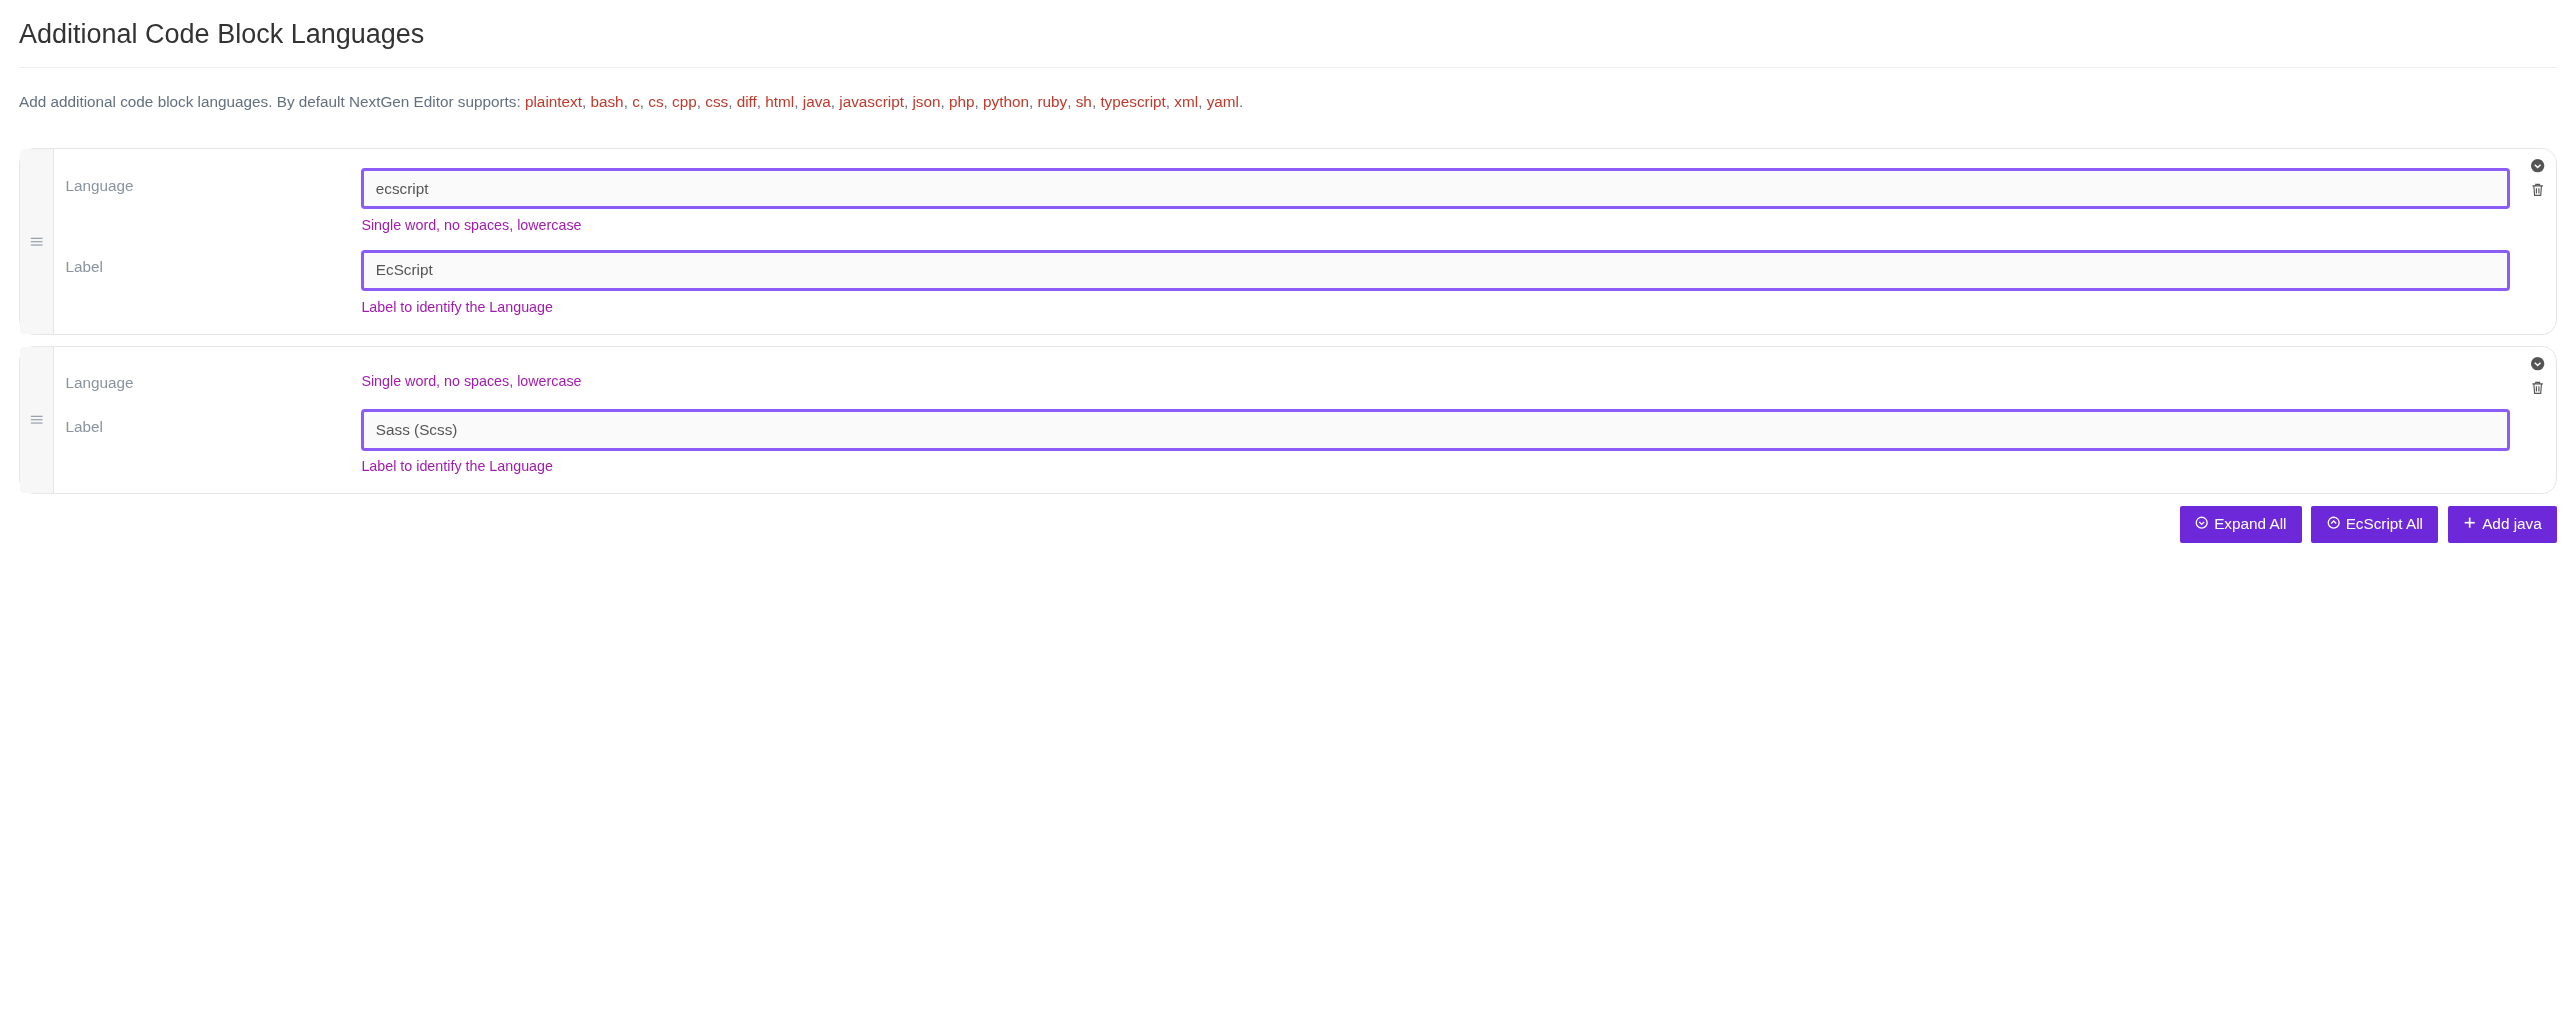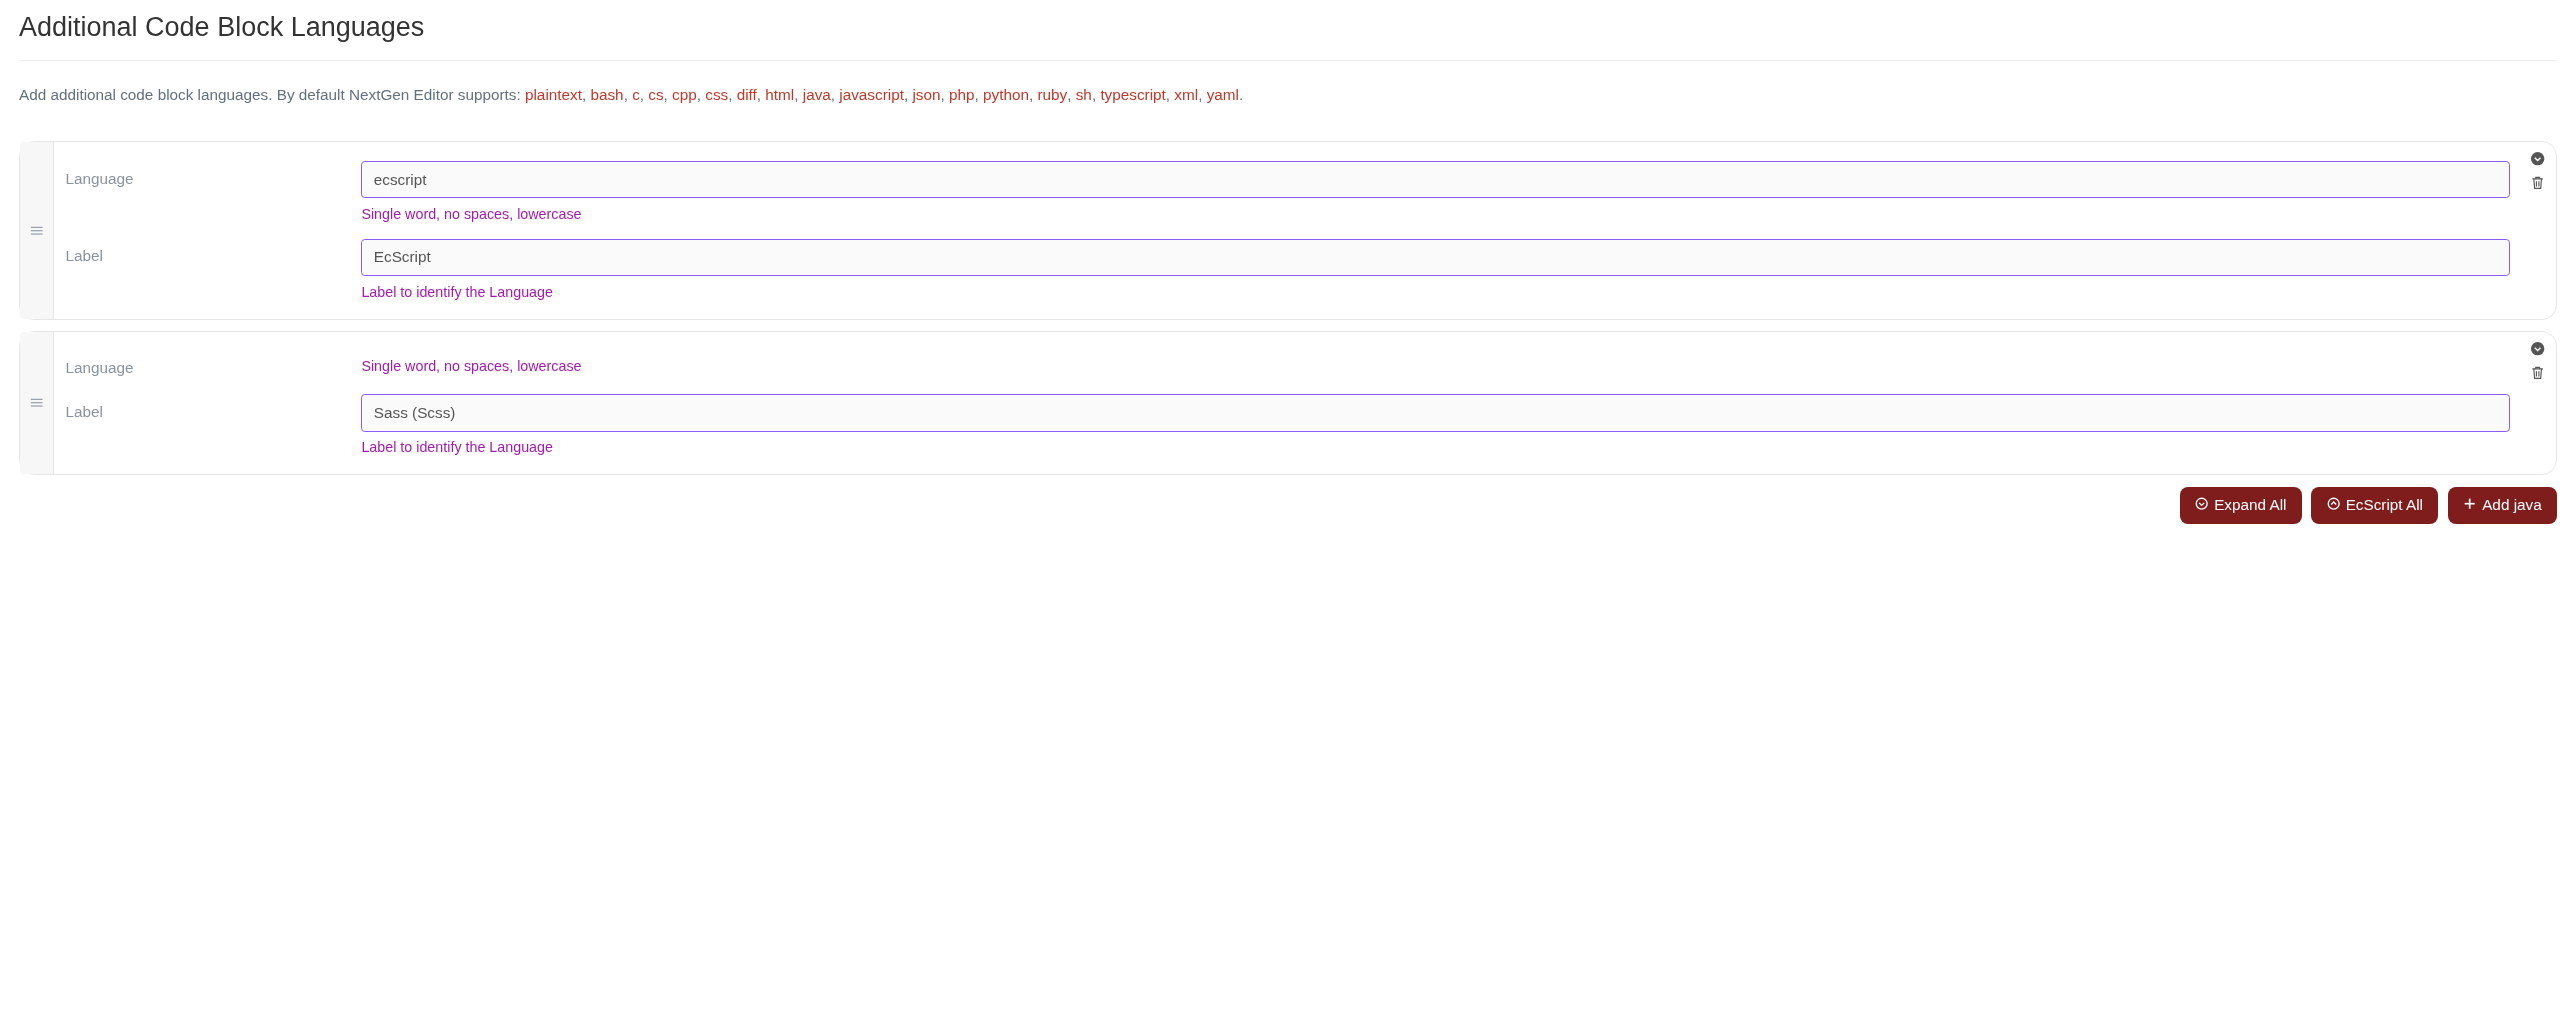--- a/index.html
+++ b/index.html
@@ -3,21 +3,21 @@
 <meta charset="utf-8">
 <style>
   * { box-sizing: border-box; margin: 0; padding: 0; }
   body {
     font-family: -apple-system, BlinkMacSystemFont, "Segoe UI", Helvetica, Arial, sans-serif;
     background: #fff;
     color: #333;
     font-size: 15.3px;
   }
   .page {
-    padding: 12px 19px 38px 19px;
+    padding: 19px 19px 38px 19px;
   }
   .page-title {
     font-size: 27px;
     font-weight: 400;
     color: #333;
     padding-bottom: 17px;
     margin-bottom: 23px;
     border-bottom: 1px solid #eee;
   }
   .intro {
@@ -80,21 +80,21 @@
     font-size: 15.3px;
     color: #8a94a0;
   }
   .field-input-wrap { flex: 1; }
   .field-input {
     width: 100%;
     padding: 8.6px 11.4px;
     font-size: 15.3px;
     color: #555;
     background: #fafafa;
-    border: 1px solid #8b5cf6;
+    border: 3px solid #8b5cf6;
     border-radius: 3.8px;
   }
   .field-help {
     margin-top: 7.6px;
     font-size: 14.3px;
     color: #a21caf;
   }
   .item-actions {
     position: absolute;
     top: 9.5px;
@@ -119,24 +119,24 @@
   .button-bar {
     display: flex;
     justify-content: flex-end;
     gap: 9.5px;
     margin-top: 5.7px;
   }
   .btn {
     display: inline-flex;
     align-items: flex-start;
     gap: 5.7px;
-    background: #7f1d1d;
+    background: #6d28d9;
     color: #fff;
     border: none;
-    border-radius: 8px;
+    border-radius: 2px;
     padding: 9.5px 15.3px;
     font-size: 15.3px;
     cursor: pointer;
   }
   .btn svg { width: 13.4px; height: 13.4px; }
 </style>
 </head>
 <body>
 
 <div class="page">

